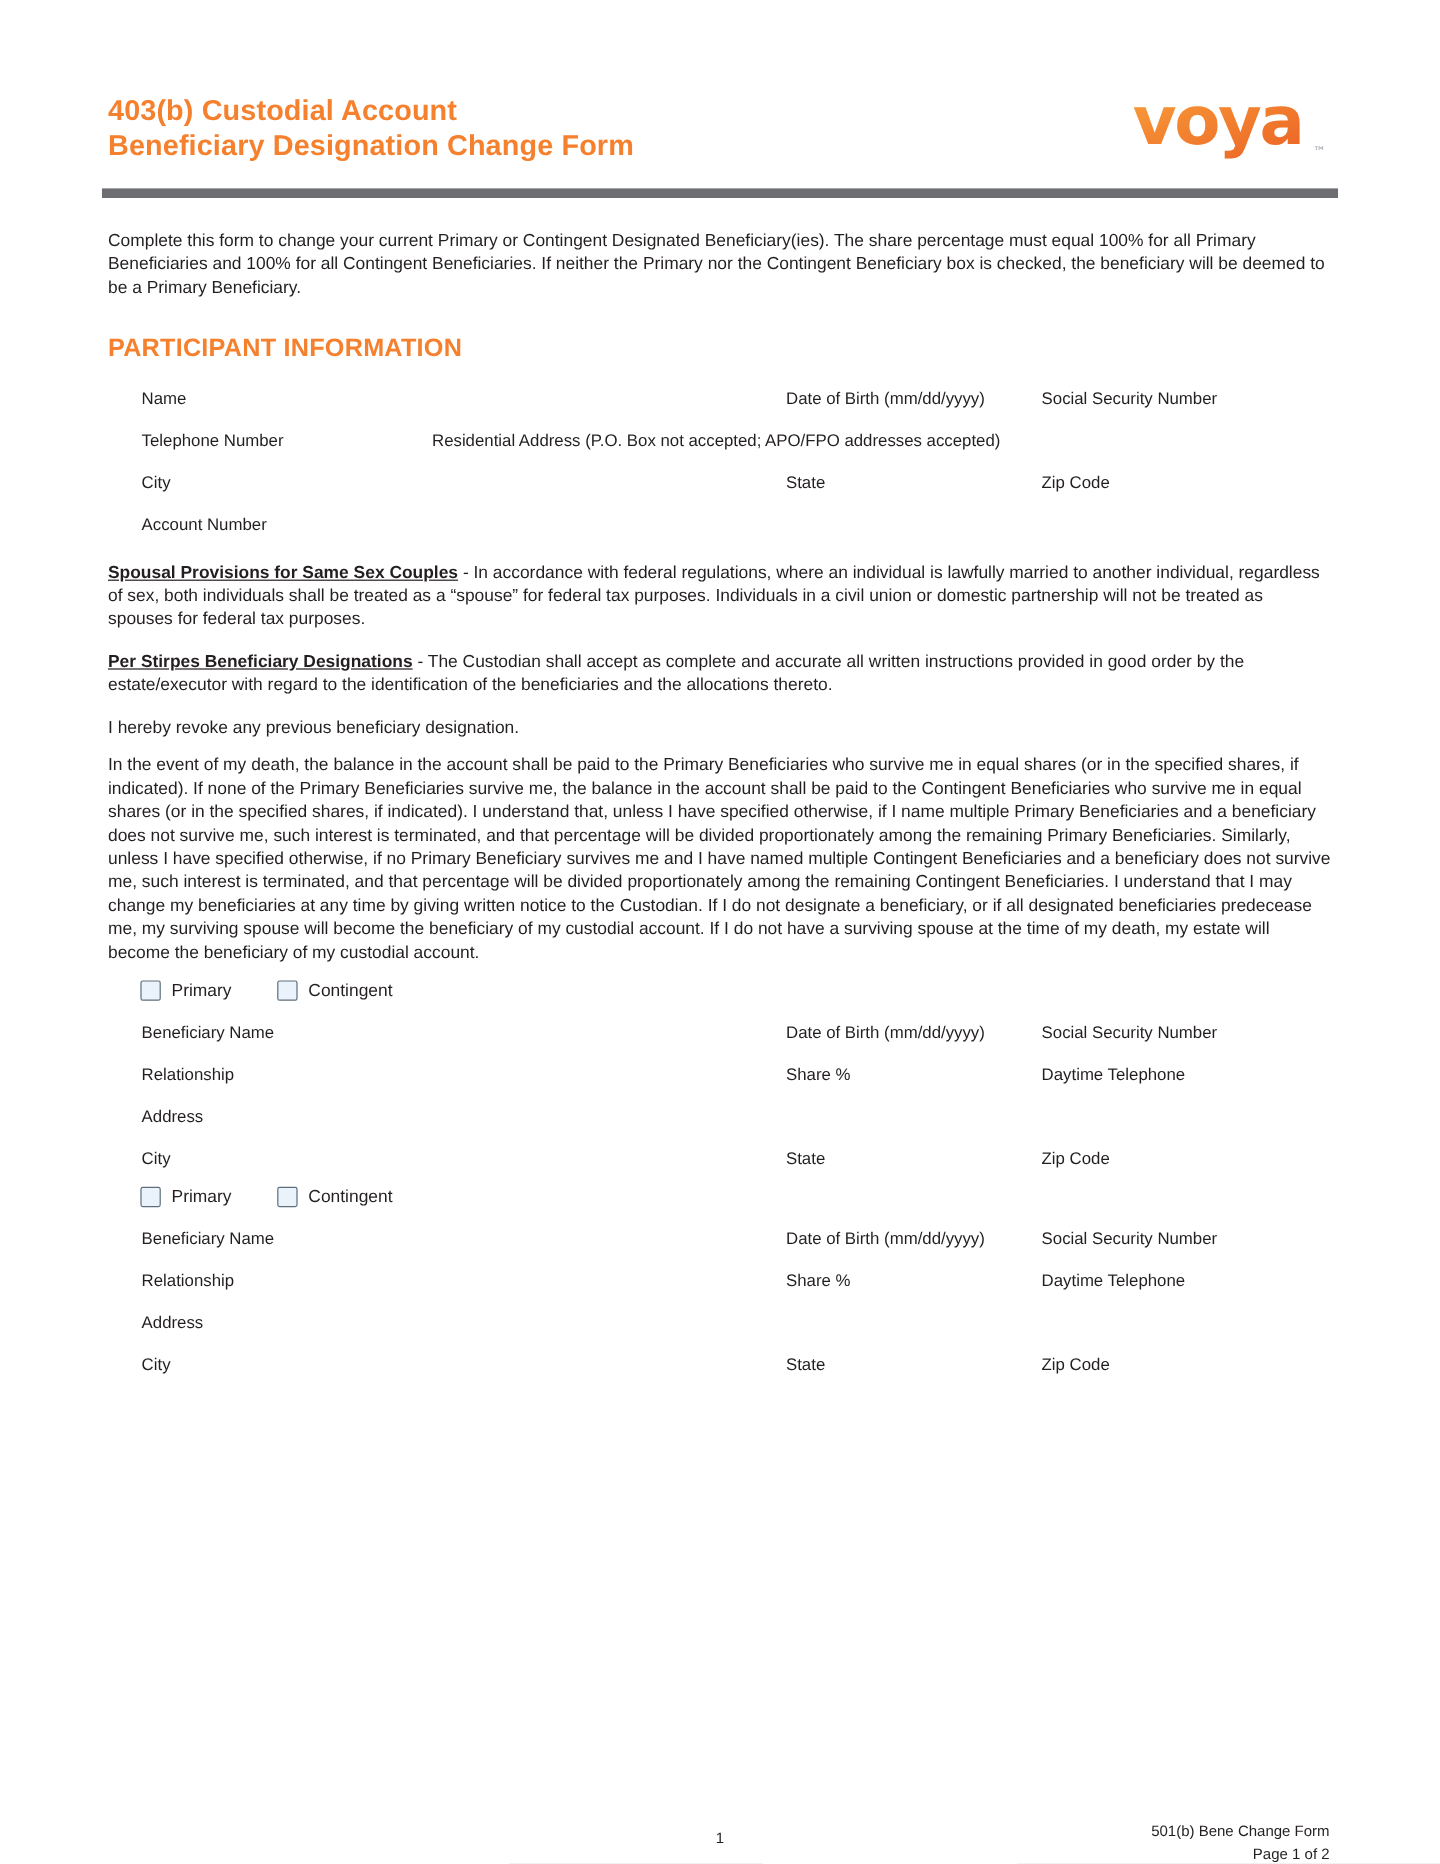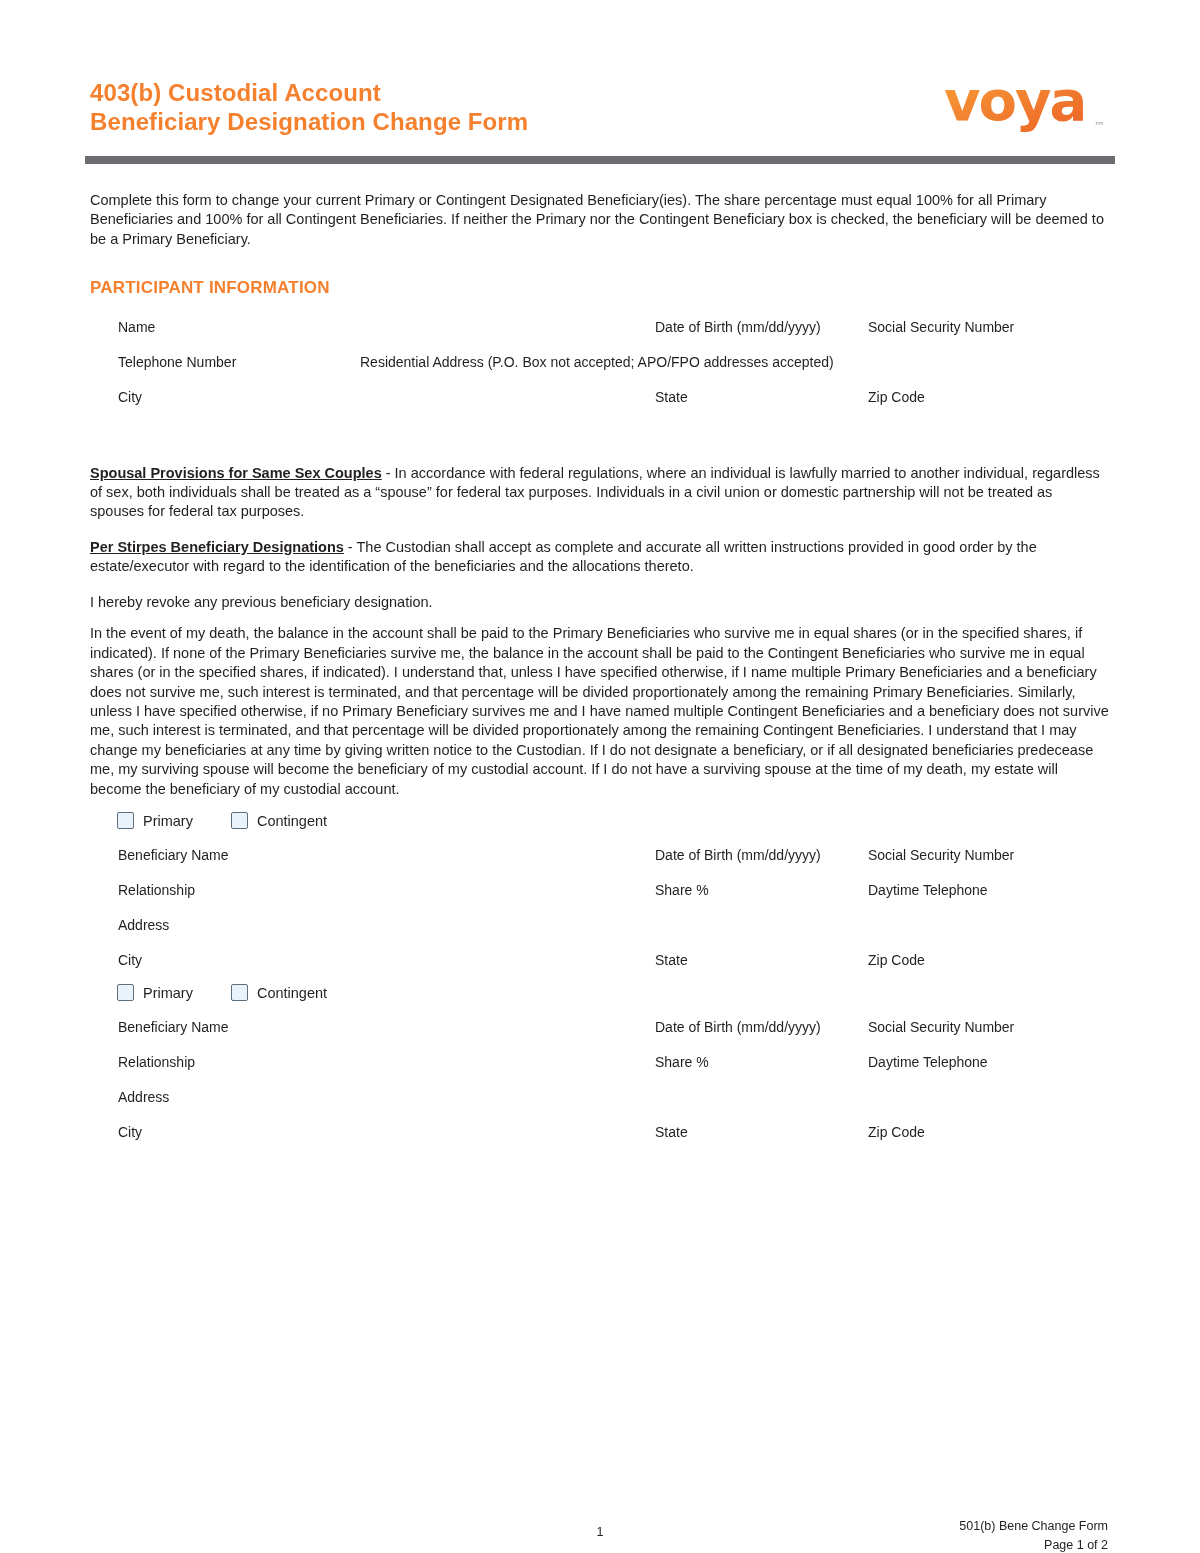--- a/index.html
+++ b/index.html
@@ -37,21 +37,21 @@
   }
   
   .intro {
     margin: 27px 90px 0 90px;
     font-size: 14.5px;
     line-height: 1.33;
   }
   .section-heading {
     margin: 29px 90px 0 90px;
     color: #f5802e;
-    font-size: 17px;
+    font-size: 21px;
     font-weight: 700;
     letter-spacing: 0.2px;
   }
   .note {
     margin: 16px 90px 0 90px;
     font-size: 14.5px;
     line-height: 1.33;
   }
   .note .lead { font-weight: 700; text-decoration: underline; }
   .revoke-line { margin: 18px 90px 0 90px; font-size: 14.5px; }
@@ -202,20 +202,21 @@
       <div class="box"></div>
       <div class="dash"></div>
       <div class="flabel">Zip Code</div>
     </div>
   </div>
 
   <div class="frow">
     <div class="f w-full">
       <div class="box"></div>
       <div class="dash"></div>
+      <div class="flabel">Account Number</div>
     </div>
   </div>
 
   <p class="note"><span class="lead">Spousal Provisions for Same Sex Couples</span><span> - In accordance with federal regulations, where an individual is lawfully married to another individual, regardless of sex, both individuals shall be treated as a “spouse” for federal tax purposes. Individuals in a civil union or domestic partnership will not be treated as spouses for federal tax purposes.</span></p>
 
   <p class="note"><span class="lead">Per Stirpes Beneficiary Designations</span><span> - The Custodian shall accept as complete and accurate all written instructions provided in good order by the estate/executor with regard to the identification of the beneficiaries and the allocations thereto.</span></p>
 
 
   <p class="revoke-line">I hereby revoke any previous beneficiary designation.</p>
 

